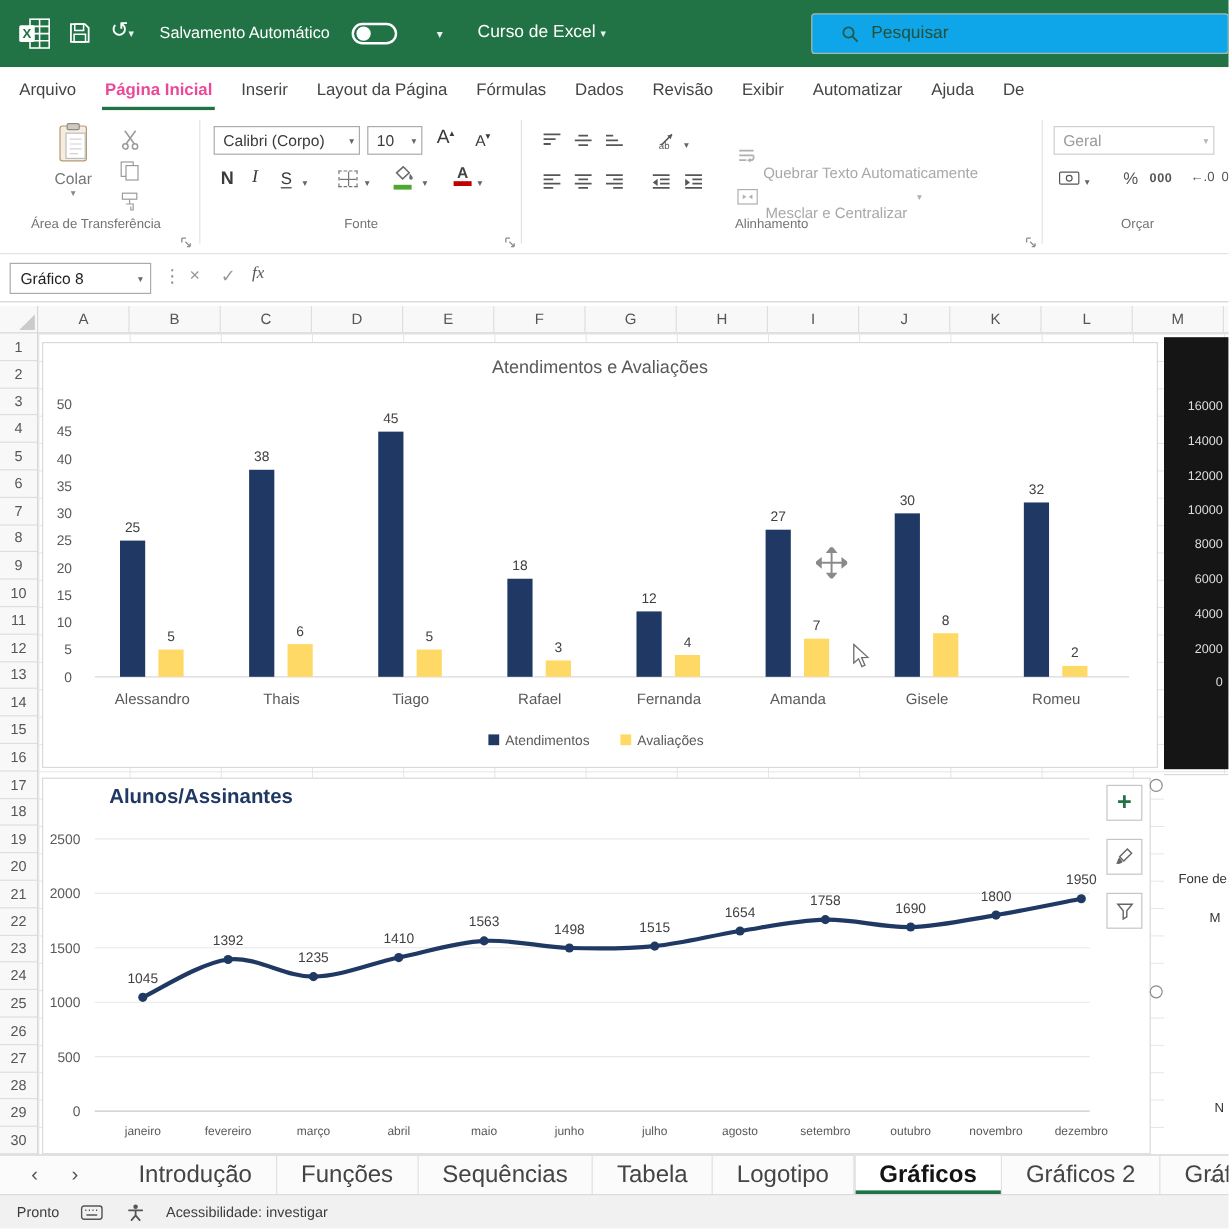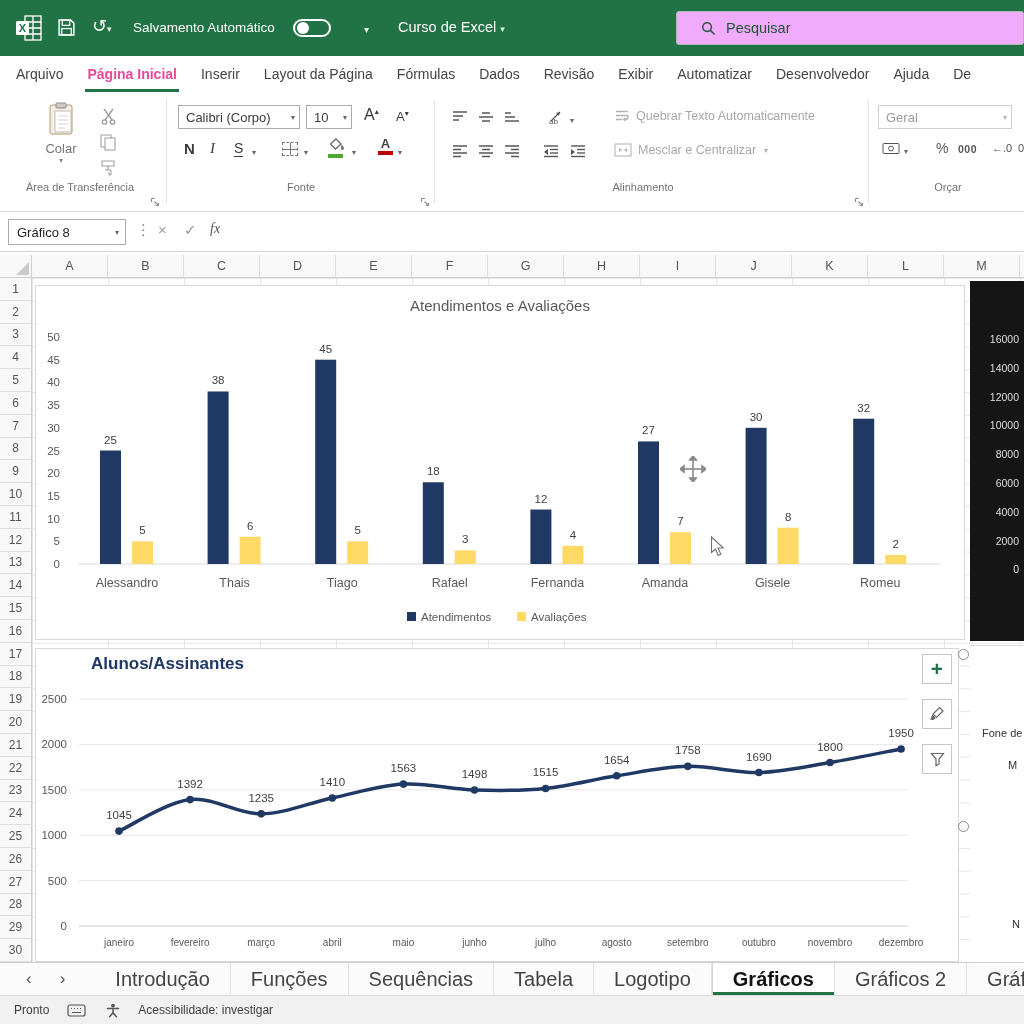--- a/index.html
+++ b/index.html
@@ -6,42 +6,42 @@
   html,body{width:1024px;height:1024px;overflow:hidden;}
   body{font-family:"Liberation Sans","DejaVu Sans",sans-serif;font-size:13px;color:#262626;background:#fff;}
   #app{position:relative;width:1024px;height:1024px;background:#fff;overflow:hidden;}
   svg{font-family:inherit;}
 
   
   #titlebar{position:absolute;left:0;top:0;width:100%;height:56px;background:#217346;color:#fff;}
   #titlebar .abs{position:absolute;}
   #autosave-toggle{width:38px;height:18px;border:2px solid #fff;border-radius:10px;position:absolute;left:293px;top:19px;}
   #autosave-toggle .knob{position:absolute;left:2px;top:1px;width:12px;height:12px;background:#fff;border-radius:50%;}
-  #search-box{position:absolute;left:676px;top:11px;width:348px;height:34px;background:#f0abfc;border:1px solid #a3bcaf;border-radius:3px;display:flex;align-items:center;color:#24503a;font-size:14.5px;}
+  #search-box{position:absolute;left:676px;top:11px;width:348px;height:34px;background:#0ea5e9;border:1px solid #a3bcaf;border-radius:3px;display:flex;align-items:center;color:#24503a;font-size:14.5px;}
   #search-box .mag{margin:0 10px 0 24px;}
   .tb-chev{font-size:9px;color:#e8f2ec;}
 
   
   #ribbon-tabs{position:absolute;top:56px;left:0;width:100%;height:36px;background:#fff;display:flex;align-items:stretch;padding-left:4px;overflow:hidden;white-space:nowrap;}
   .ribbon-tab{padding:0 12px;display:flex;align-items:center;font-size:14px;color:#444;position:relative;flex:0 0 auto;}
   .ribbon-tab.active{font-weight:bold;color:#ec4899;}
   .ribbon-tab.active::after{content:"";position:absolute;left:10px;right:10px;bottom:0;height:3px;background:#217346;}
 
   
   #ribbon{position:absolute;top:92px;left:0;width:100%;height:120px;background:#fff;border-bottom:1px solid #dcdcdc;overflow:hidden;}
   #ribbon .abs{position:absolute;}
   .vsep{position:absolute;top:8px;bottom:8px;width:1px;background:#e3e3e3;}
   .group-label{position:absolute;bottom:18px;font-size:11px;color:#737373;text-align:center;}
   .combo{border:1px solid #ababab;background:#fff;height:24px;display:flex;align-items:center;font-size:13px;color:#3b3b3b;padding:0 4px 0 7px;justify-content:space-between;}
   .combo .cv{font-size:8px;color:#666;margin-left:4px;}
   .combo.disabled{border-color:#cfcfcf;color:#9a9a9a;}
   .rchev{font-size:8px;color:#666;margin-left:2px;}
   .gray{color:#a8a8a8;}
   .rlabel{font-size:12.5px;color:#3b3b3b;}
-  .rlabel.gray{color:#a8a8a8;}
+  .rlabel.gray{color:#a8a8a8;margin-top:28px;}
   #paste-btn{position:absolute;left:34px;top:10px;width:54px;height:82px;display:flex;flex-direction:column;align-items:center;justify-content:flex-start;}
   #paste-btn .txt{font-size:13px;color:#767676;margin-top:3px;}
   #paste-btn .cv{font-size:8px;color:#888;}
   .border-icon{position:relative;width:16px;height:14px;border:1px dashed #777;display:inline-block;}
   .border-icon::before{content:"";position:absolute;left:50%;top:0;bottom:0;width:1px;background:#777;}
   .border-icon::after{content:"";position:absolute;top:50%;left:0;right:0;height:1px;background:#777;}
   .cbar{display:block;width:15px;height:4px;margin-top:1px;}
 
   
   #formula-bar{position:absolute;top:212px;left:0;width:100%;height:40px;background:#fff;border-bottom:1px solid #d4d4d4;}
@@ -123,21 +123,20 @@
   <nav id="ribbon-tabs">
       <div class="ribbon-tab">Arquivo</div>
       <div class="ribbon-tab active">Página Inicial</div>
       <div class="ribbon-tab">Inserir</div>
       <div class="ribbon-tab">Layout da Página</div>
       <div class="ribbon-tab">Fórmulas</div>
       <div class="ribbon-tab">Dados</div>
       <div class="ribbon-tab">Revisão</div>
       <div class="ribbon-tab">Exibir</div>
       <div class="ribbon-tab">Automatizar</div>
-      <div class="ribbon-tab">Desenvolvedor</div>
       <div class="ribbon-tab">Ajuda</div>
       <div class="ribbon-tab">De</div>
     </nav>
 
   <section id="ribbon">
 
     <div id="paste-btn">
       <svg width="30" height="36" viewBox="0 0 30 36">
         <rect x="4" y="3" width="22" height="29" rx="2" fill="#f5ede1" stroke="#b49a6f"></rect>
         <rect x="10" y="1" width="10" height="5" rx="1" fill="#cfcbc4" stroke="#8f8b85"></rect>

